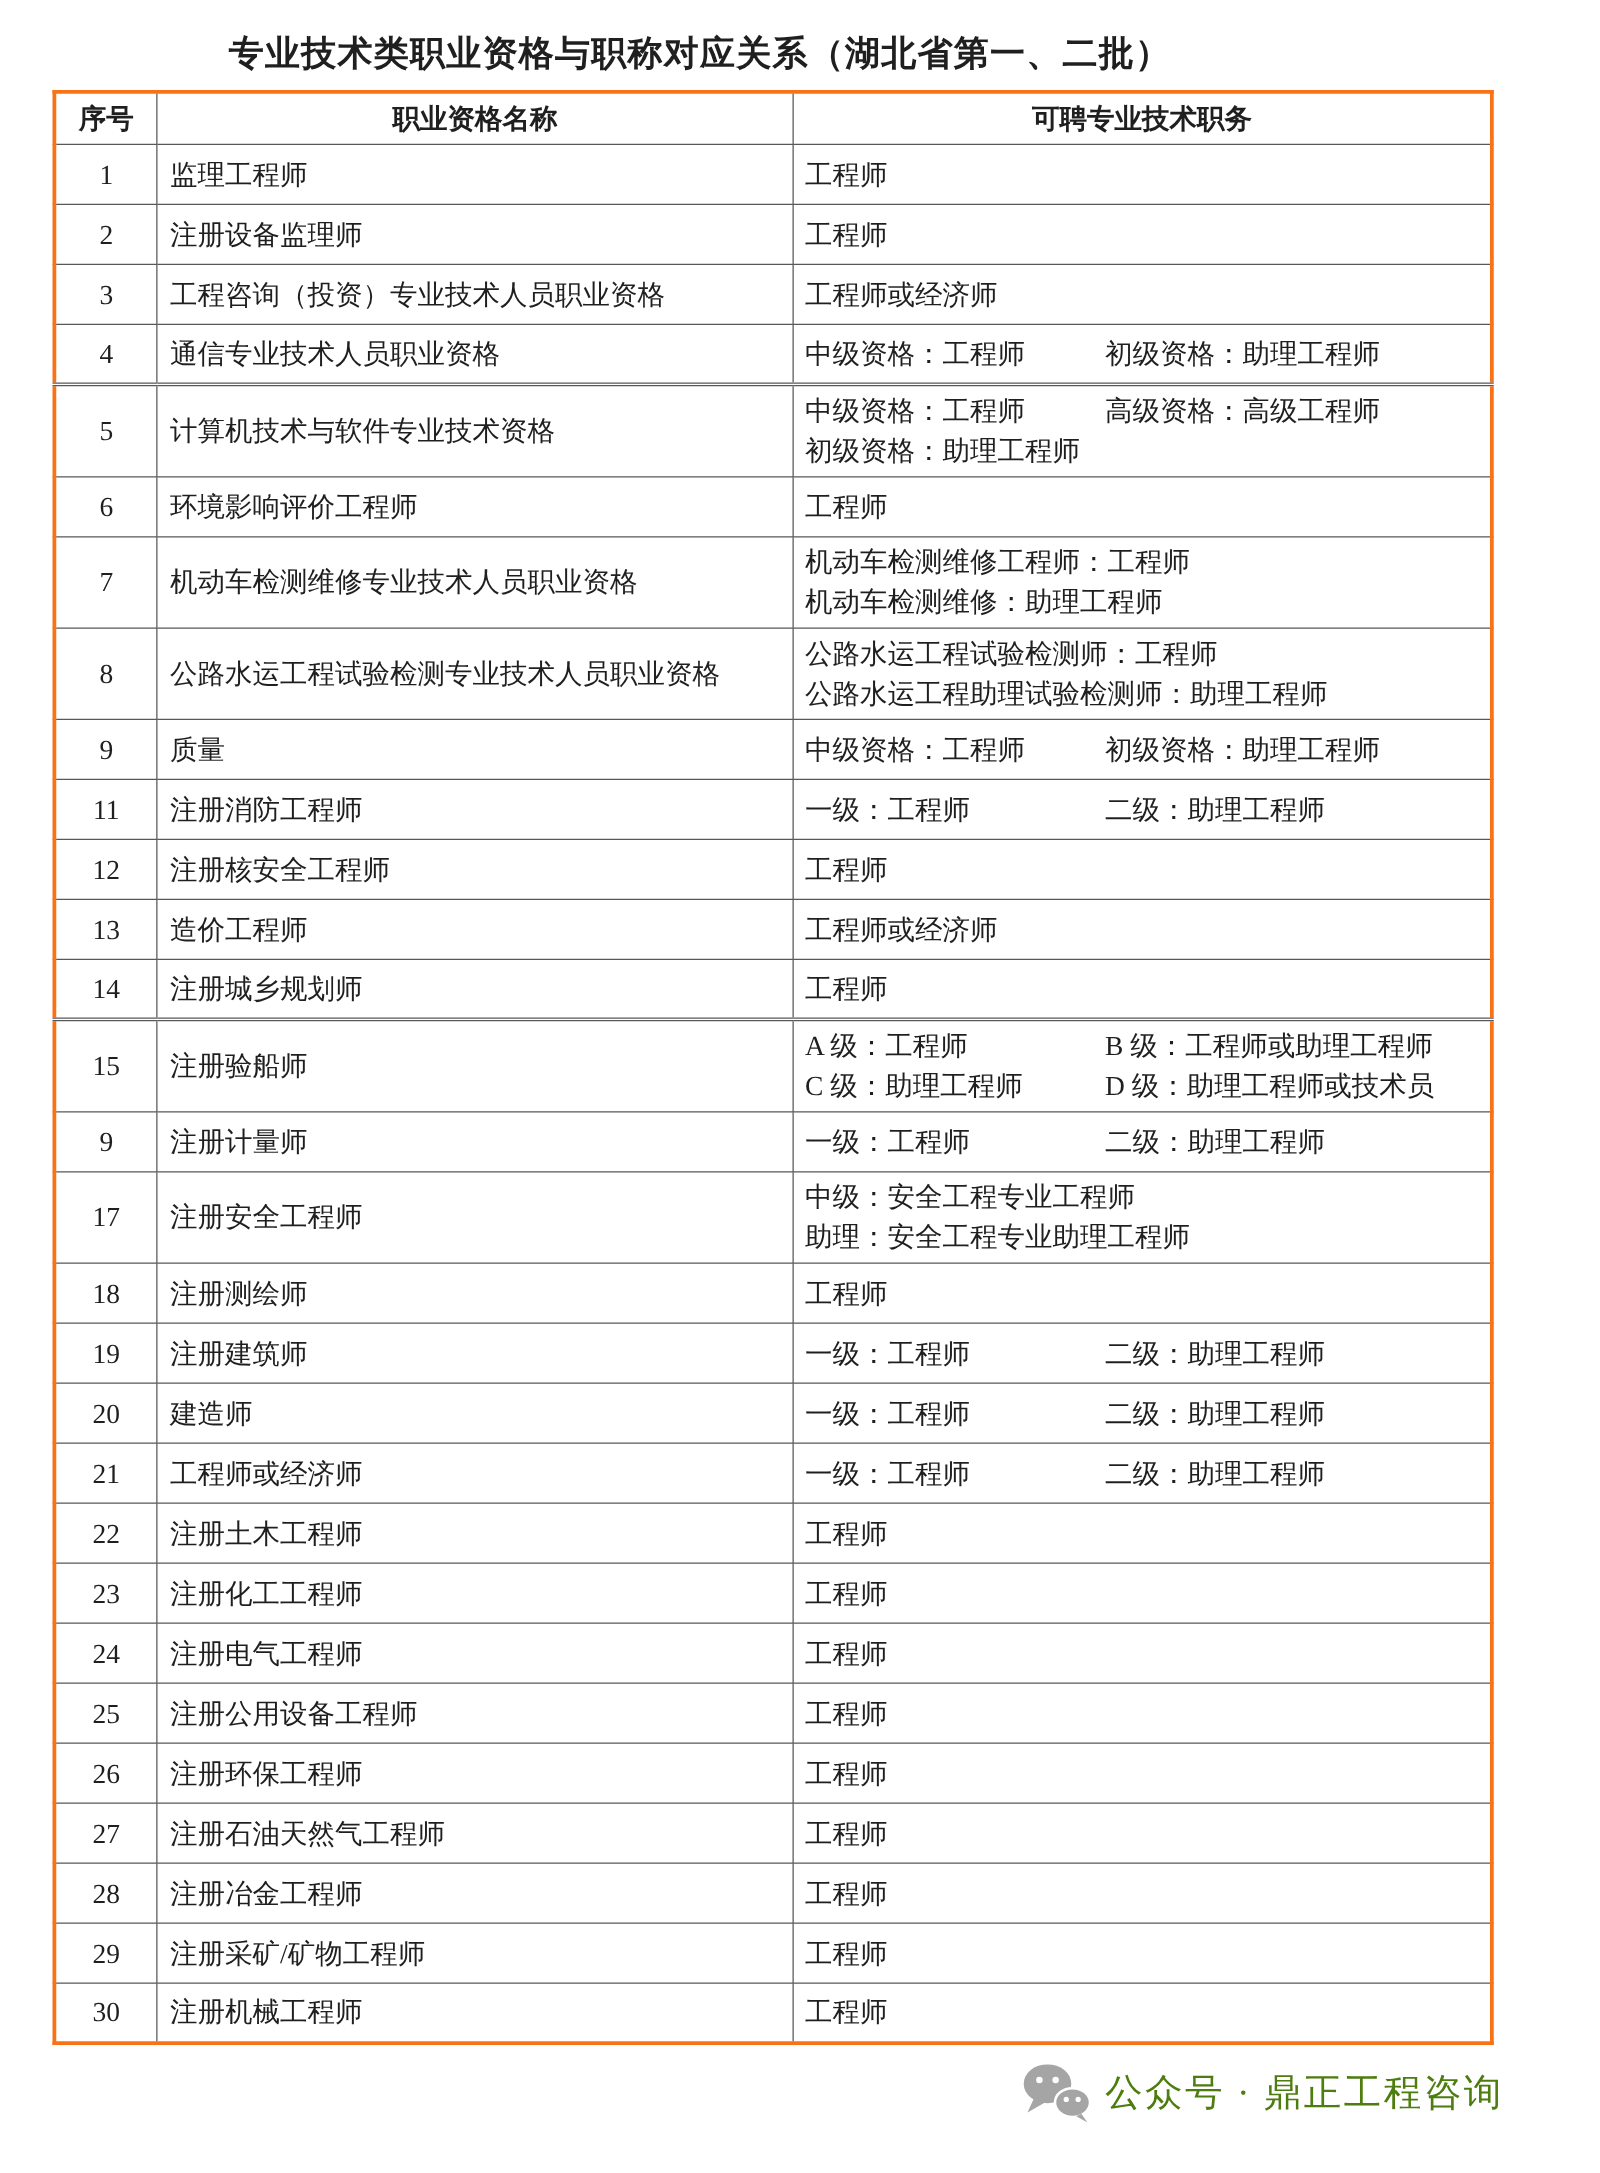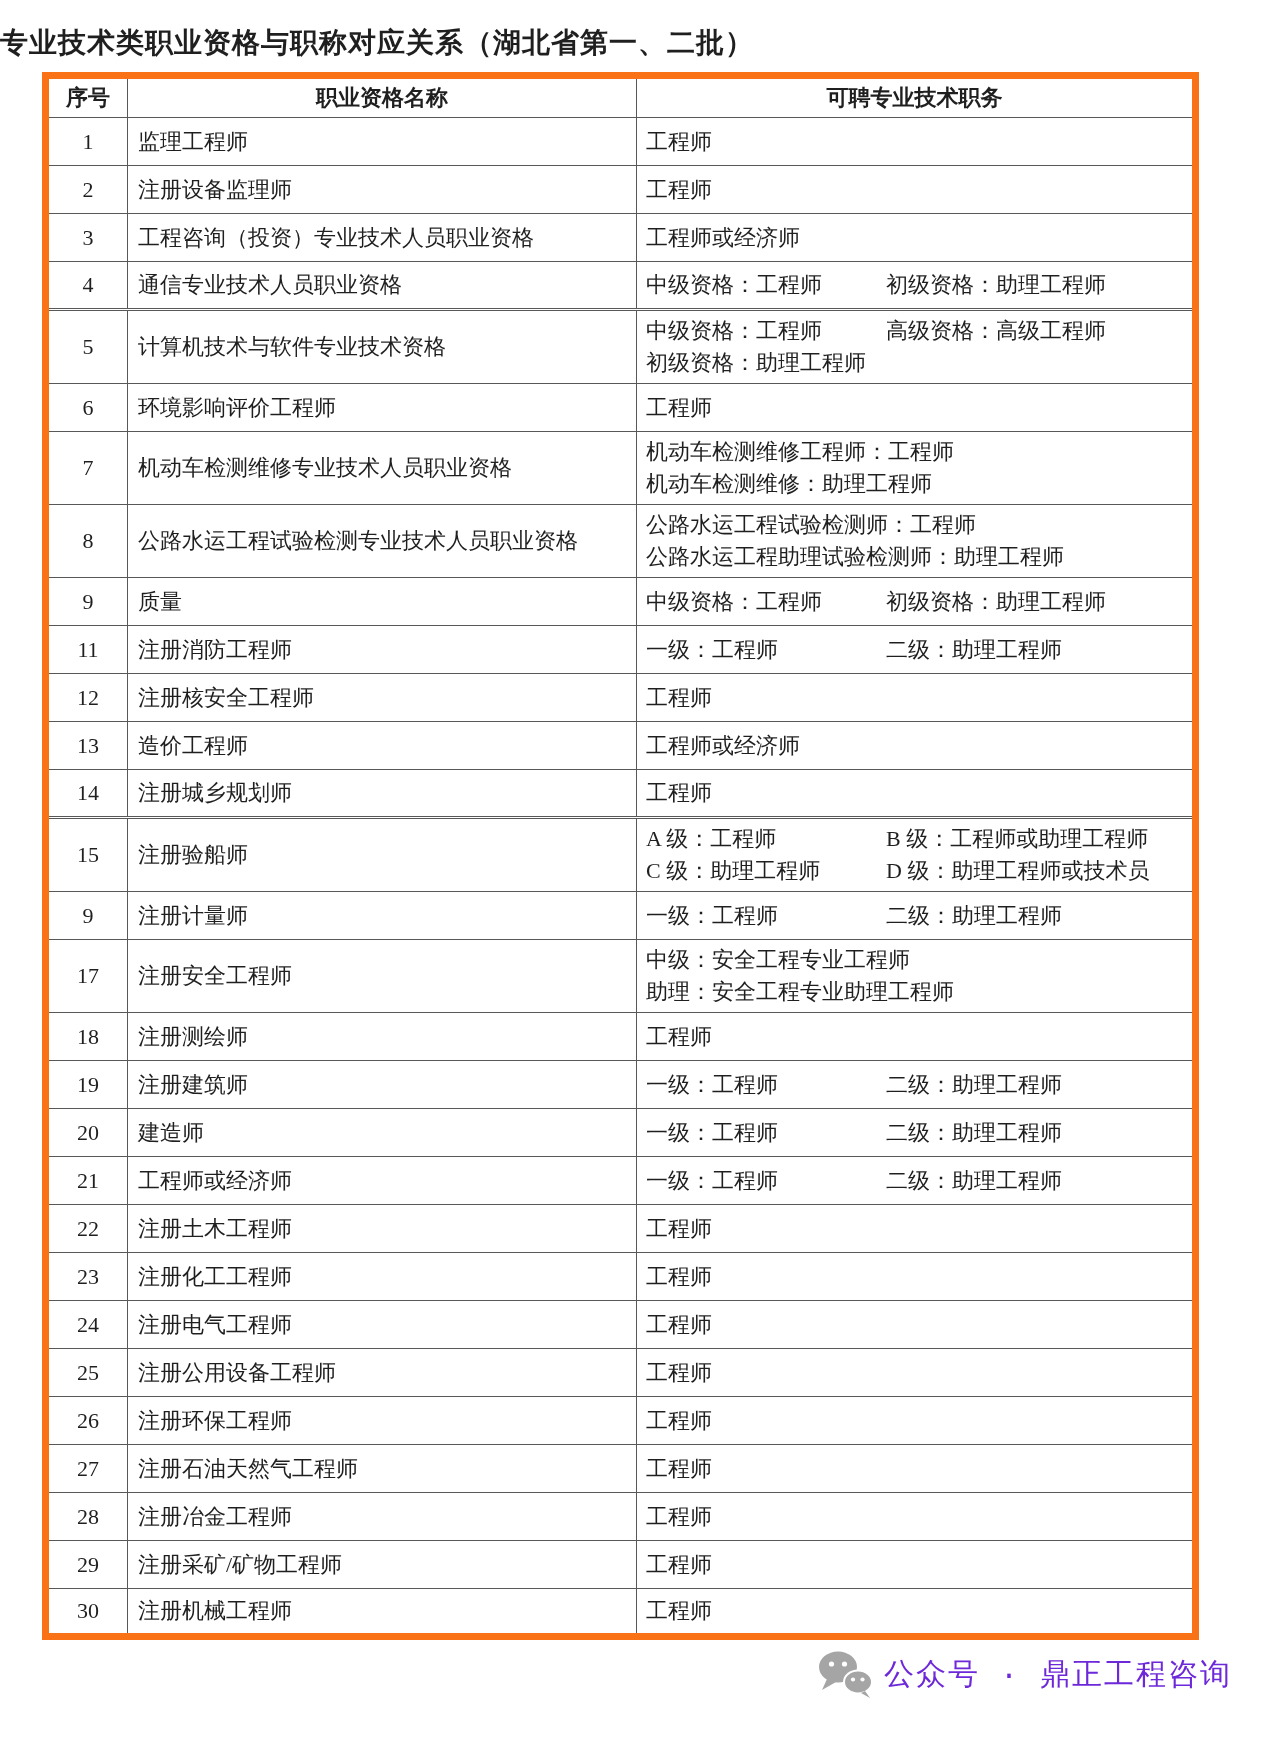--- a/index.html
+++ b/index.html
@@ -13,34 +13,34 @@
     position: relative;
     overflow: hidden;
     font-family: "Liberation Serif", "DejaVu Serif", serif;
     color: #1f1f1f;
   }
   .doc-title {
     width: 1280px;
     box-sizing: border-box;
     padding-right: 160px;
     margin-top: 24px;
-    text-align: left;
+    text-align: center;
     font-size: 28px;
     font-weight: bold;
     letter-spacing: 1px;
     white-space: nowrap;
   }
   table.doc-table {
     position: absolute;
     left: 42px;
     top: 72px;
     width: 1150px;
     border-collapse: collapse;
     table-layout: fixed;
-    border: 7px solid #f97316;
+    border: 3px solid #f97316;
   }
   .doc-table th, .doc-table td {
     border: 1px solid #585858;
     font-weight: normal;
     vertical-align: middle;
     box-sizing: border-box;
   }
   .doc-table th {
     height: 42px;
     font-size: 22px;
@@ -71,24 +71,24 @@
     border-top: 3px double #585858;
   }
   .watermark {
     position: absolute;
     left: 818px;
     top: 1645px;
     height: 58px;
     display: flex;
     align-items: center;
     gap: 10px;
-    font-family: Liberation Mono, monospace;
+    font-family: Liberation Serif, serif;
     font-size: 30px;
     letter-spacing: 2px;
-    color: #6d28d9;
+    color: #4d7c0f;
     white-space: nowrap;
     pointer-events: none;
   }
   .watermark svg { display: block; }
 </style>
 </head>
 <body>
 
 <div class="doc-title">专业技术类职业资格与职称对应关系（湖北省第一、二批）</div>
 

